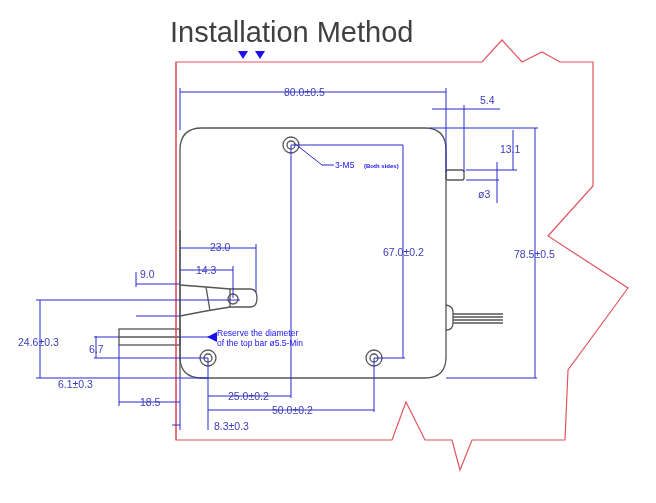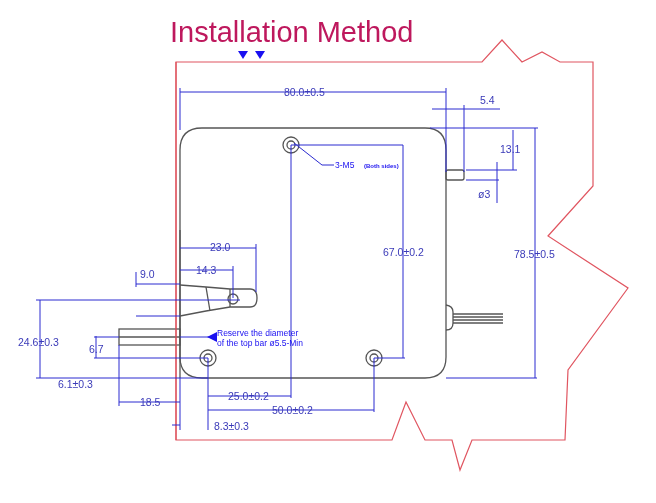--- a/index.html
+++ b/index.html
@@ -1,19 +1,19 @@
 <!DOCTYPE html>
 <html><head>
   <meta charset="utf-8">
   <style>
     html, body { margin: 0; padding: 0; background: #ffffff; }
     body { width: 656px; height: 503px; overflow: hidden; position: relative; }
     #title {
       position: absolute; left: 170px; top: 16px;
-      font-family: "Liberation Sans", sans-serif; font-size: 29px; color: #be185d;
+      font-family: "Liberation Sans", sans-serif; font-size: 29px; color: #404040;
       letter-spacing: 0px; white-space: nowrap;
     }
     svg { position: absolute; left: 0; top: 0; }
     .dim { font-family: "Liberation Sans", sans-serif; font-size: 10.5px; fill: #3a3ab8; }
     .note { font-family: "Liberation Sans", sans-serif; font-size: 8.5px; fill: #1a10f0; }
     .note-small { font-family: "Liberation Sans", sans-serif; font-size: 6px; fill: #1a10f0; font-weight: bold; }
     .blue { stroke: #2a2ad0; stroke-width: 1; fill: none; }
     .gray { stroke: #555555; stroke-width: 1.3; fill: none; }
     .red { stroke: #e05560; stroke-width: 1.2; fill: none; }
   </style>

